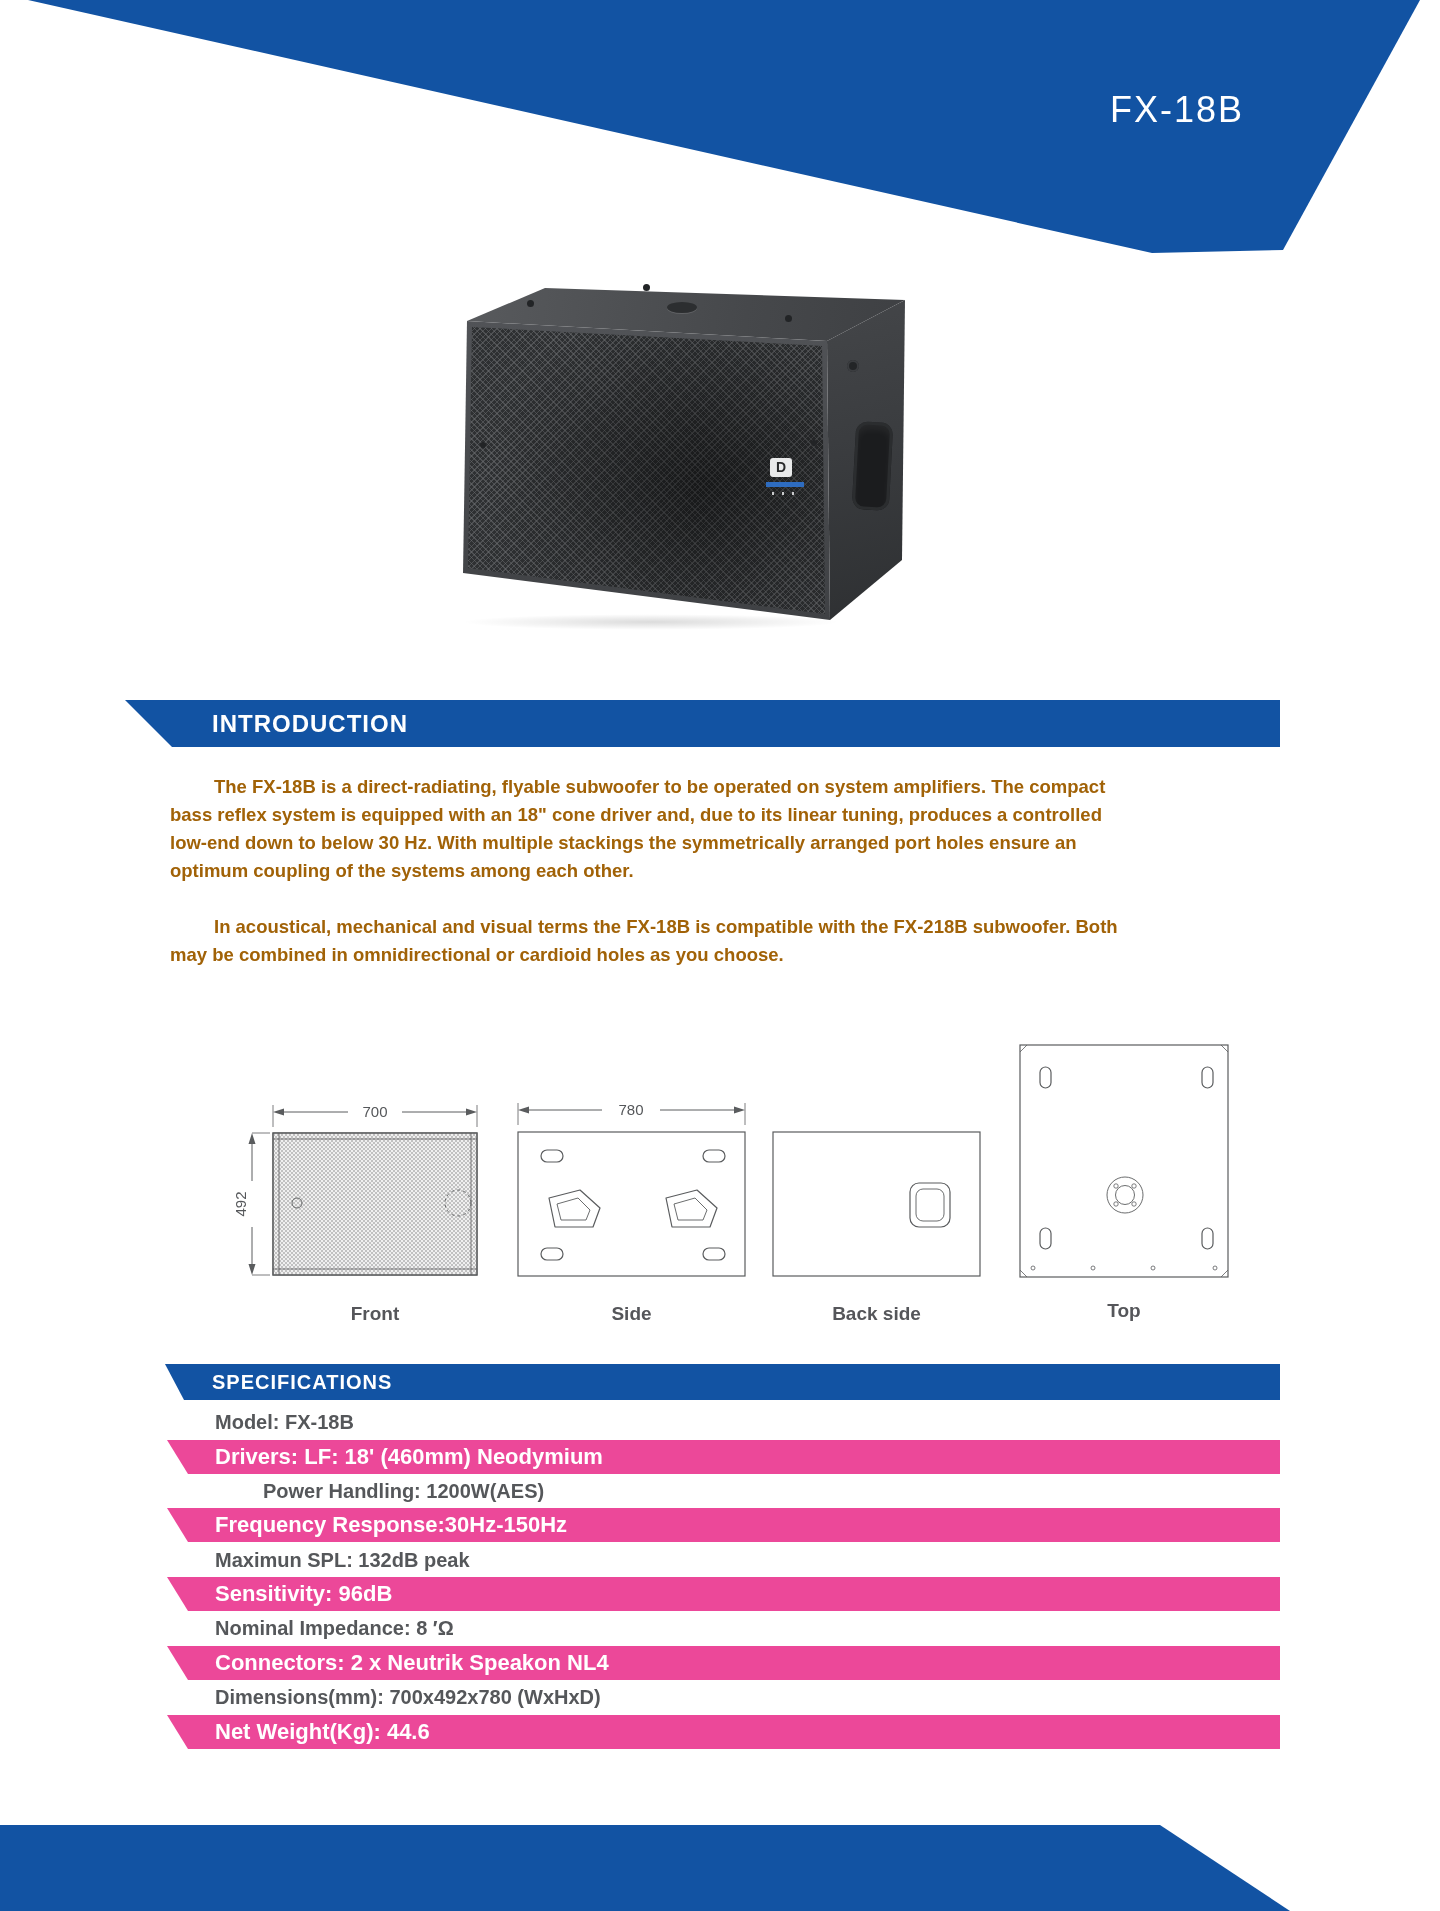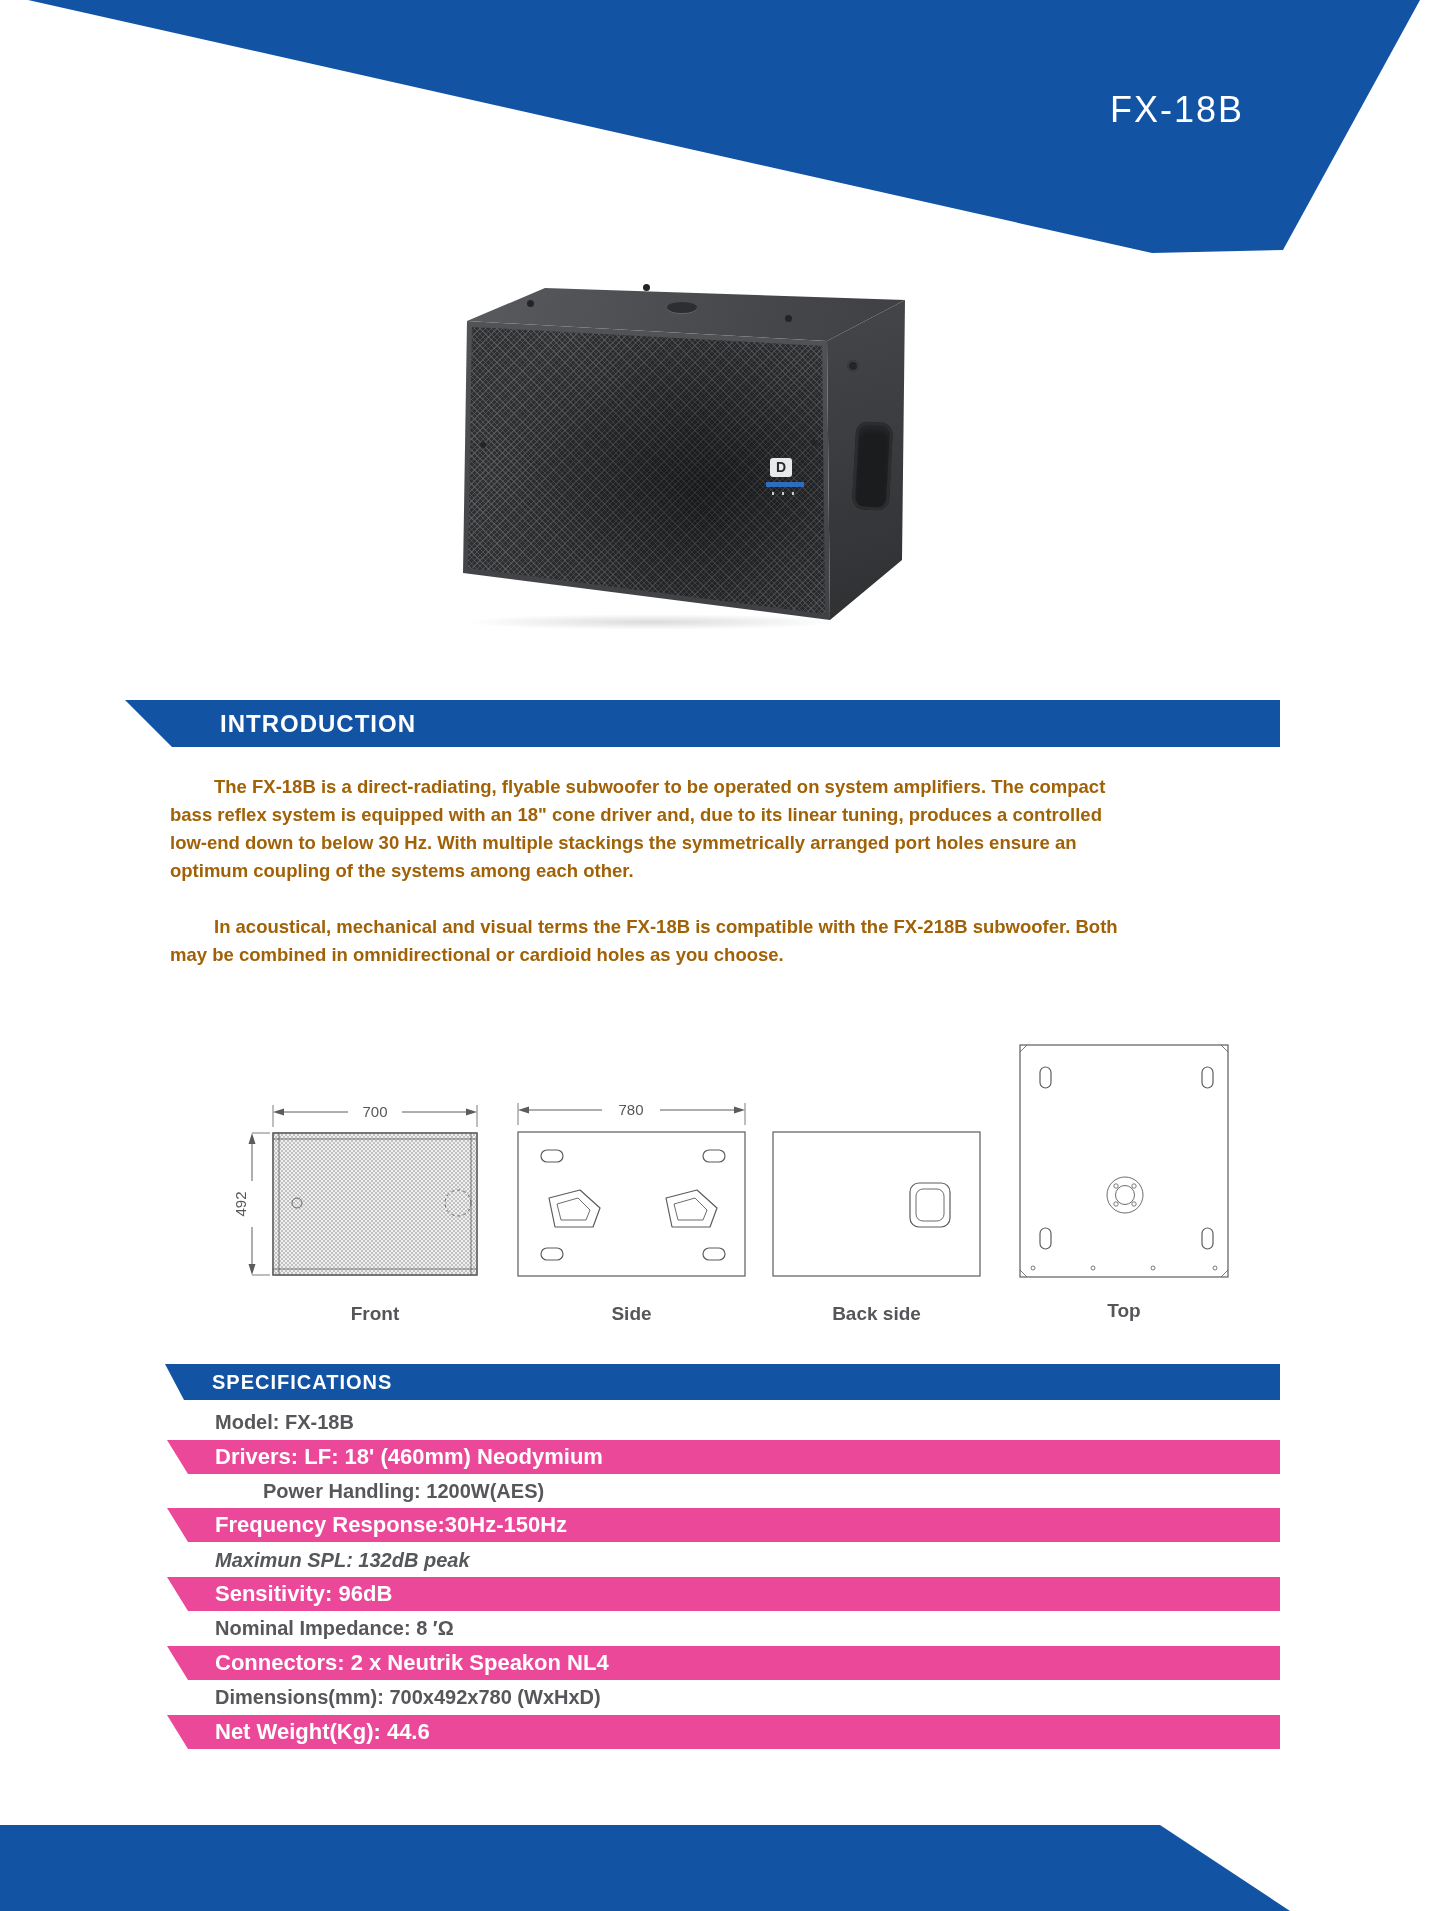--- a/index.html
+++ b/index.html
@@ -44,21 +44,21 @@
   .spk-logo-dots{position:absolute;left:317px;top:222px;width:28px;height:3px;
            background:repeating-linear-gradient(90deg,#c9cacc 0 2px,transparent 2px 10px);}
   .spk-shadow{position:absolute;left:6px;top:344px;width:380px;height:16px;border-radius:50%;
            background:radial-gradient(ellipse,rgba(0,0,0,0.14),rgba(0,0,0,0) 70%);}
 
   
   .secbar{position:absolute;left:0;width:1280px;background:#1253a3;color:#ffffff;}
   .secbar .sec-label{position:absolute;left:212px;top:0;bottom:0;display:flex;align-items:center;
           font-weight:bold;letter-spacing:1px;}
   #intro-bar{top:700px;height:47px;clip-path:polygon(125px 0,1280px 0,1280px 47px,172px 47px);}
-  #intro-bar .sec-label{font-size:24px;margin-left:8px;}
+  #intro-bar .sec-label{font-size:24px;}
   #spec-bar{top:1364px;height:36px;clip-path:polygon(165px 0,1280px 0,1280px 36px,184px 36px);}
   #spec-bar .sec-label{font-size:20px;}
 
   
   .intro-text{position:absolute;left:170px;width:900px;color:#a16207;font-size:18.5px;
           font-weight:bold;line-height:28px;white-space:nowrap;}
   #para1{top:773px;} #para2{top:913px;}
   .line.indent{padding-left:44px;}
 
   
@@ -195,21 +195,21 @@
   </div>
 
   <div class="spec-row-plain" style="top:1405px;">Model: FX-18B</div>
   <div class="spec-row-bar" style="top:1440px;">
     <span>Drivers: LF: 18' (460mm) Neodymium</span>
   </div>
   <div class="spec-row-plain" style="top:1474px;margin-left:48px;">Power Handling: 1200W(AES)</div>
   <div class="spec-row-bar" style="top:1508px;">
     <span>Frequency Response:30Hz-150Hz</span>
   </div>
-  <div class="spec-row-plain" style="top:1543px;font-style:italic;">Maximun SPL: 132dB peak</div>
+  <div class="spec-row-plain" style="top:1543px;">Maximun SPL: 132dB peak</div>
   <div class="spec-row-bar" style="top:1577px;">
     <span>Sensitivity: 96dB</span>
   </div>
   <div class="spec-row-plain" style="top:1611px;">Nominal Impedance: 8 ′Ω</div>
   <div class="spec-row-bar" style="top:1646px;">
     <span>Connectors: 2 x Neutrik Speakon NL4</span>
   </div>
   <div class="spec-row-plain" style="top:1680px;">Dimensions(mm): 700x492x780 (WxHxD)</div>
   <div class="spec-row-bar" style="top:1715px;">
     <span>Net Weight(Kg): 44.6</span>

